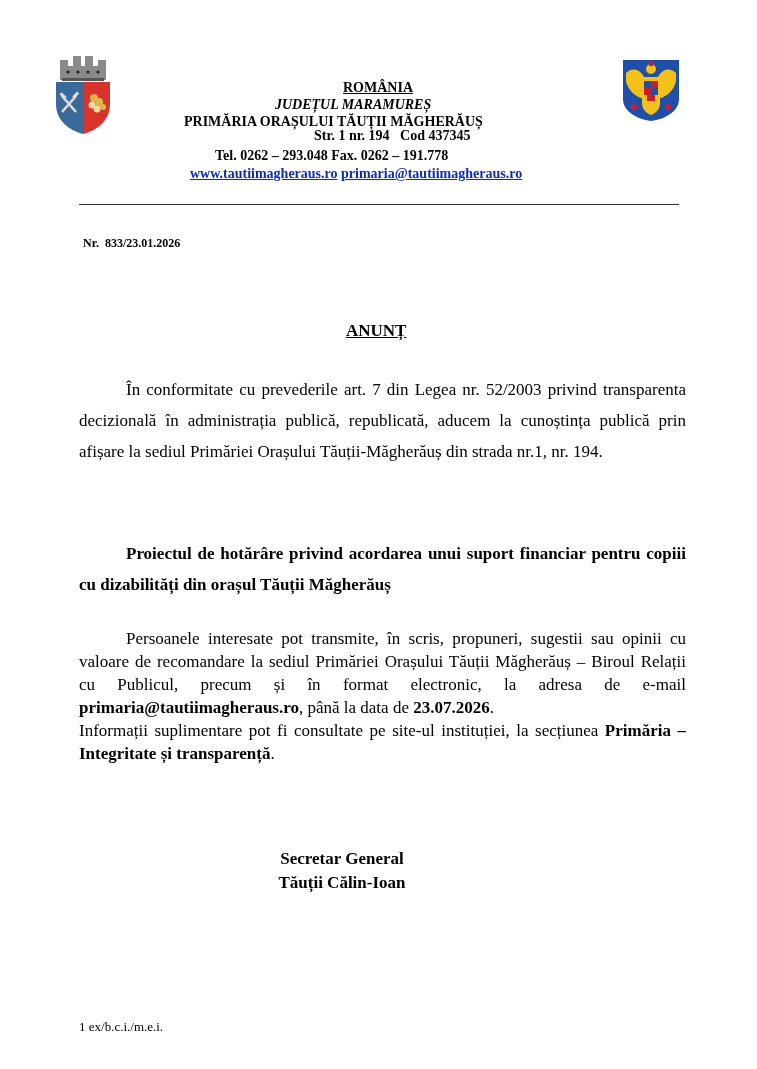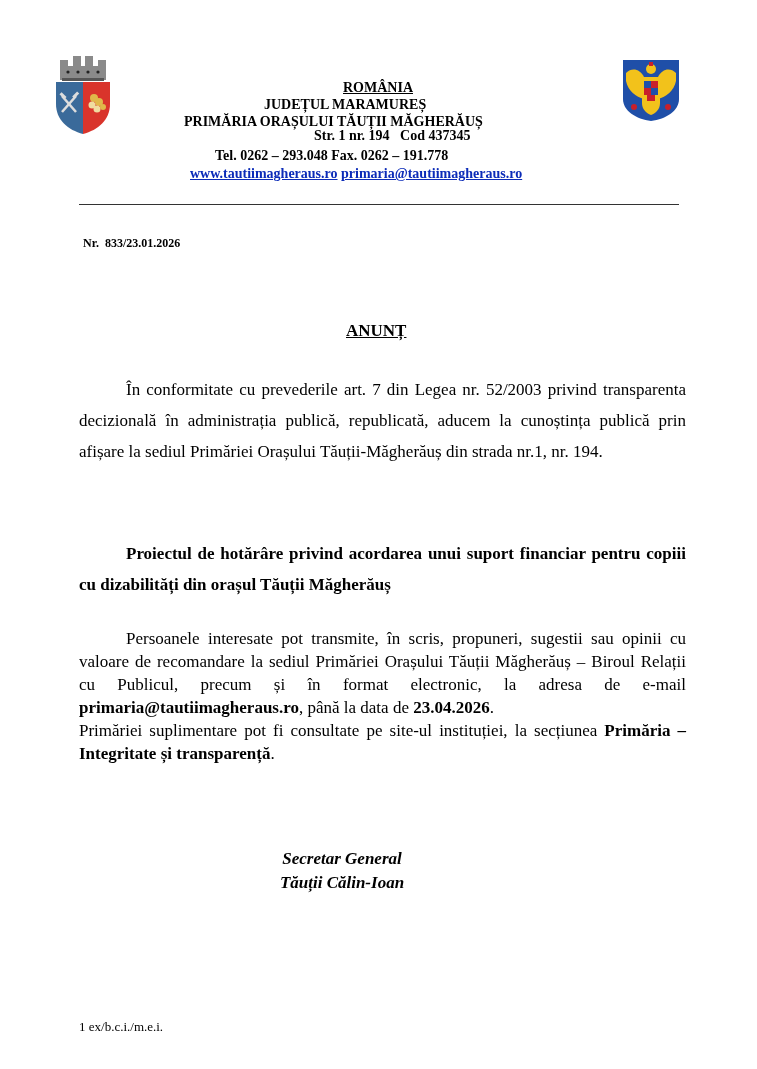--- a/index.html
+++ b/index.html
@@ -6,21 +6,21 @@
   body { width: 757px; height: 1069px; position: relative; overflow: hidden;
          font-family: "Liberation Serif", "DejaVu Serif", serif; color: #000; }
   .abs { position: absolute; }
   .hdr-line { position: absolute; white-space: nowrap; font-weight: bold; font-size: 14px; }
   a.link { color: #1a0dab; text-decoration: underline; color: #0b2bb8; }
   .rule { position: absolute; left: 79px; top: 204px; width: 600px; height: 1px; background: #333; }
   .para { position: absolute; left: 79px; width: 607px; font-size: 17px; line-height: 31px; text-align: justify; }
   .para2 { position: absolute; left: 79px; width: 607px; font-size: 17px; line-height: 23px; text-align: justify; }
   .indent { display: inline-block; width: 47px; }
   b { font-weight: bold; }
-  .center { position: absolute; left: 0; width: 684px; text-align: center; font-style: italic; }
+  .center { position: absolute; left: 0; width: 684px; text-align: center; }
 </style>
 </head>
 <body>
 
 <div class="abs" style="left:52px; top:54px; width:62px; height:82px;">
   <svg width="62" height="82" viewBox="0 0 62 82">
 
     <rect x="8" y="12" width="46" height="14" fill="#8a8a8a"></rect>
     <rect x="8" y="6" width="8" height="8" fill="#8a8a8a"></rect>
     <rect x="21" y="2" width="8" height="12" fill="#8a8a8a"></rect>
@@ -64,21 +64,21 @@
     <rect x="29" y="22" width="7" height="7" fill="#c8202b"></rect>
     <rect x="22" y="29" width="7" height="7" fill="#c8202b"></rect>
     <rect x="29" y="29" width="7" height="7" fill="#1f4fa8"></rect>
     <rect x="25" y="36" width="8" height="6" fill="#c8202b"></rect>
     <circle cx="12" cy="48" r="3" fill="#c8202b"></circle>
     <circle cx="46" cy="48" r="3" fill="#c8202b"></circle>
   </svg>
 </div>
 
 <div class="hdr-line" style="left:343px; top:80px;text-decoration:underline;">ROMÂNIA</div>
-<div class="hdr-line" style="left:264px; top:97px;">JUDEȚUL MARAMUREȘ</div>
+<div class="hdr-line" style="left:275px; top:97px;font-style:italic;">JUDEȚUL MARAMUREȘ</div>
 <div class="hdr-line" style="left:184px; top:114px;">PRIMĂRIA ORAȘULUI TĂUȚII MĂGHERĂUȘ</div>
 <div class="hdr-line" style="left:270px; top:128px; white-space:pre;margin-left:44px;">Str. 1 nr. 194   Cod 437345</div>
 <div class="hdr-line" style="left:215px; top:148px;">Tel. 0262 – 293.048  Fax. 0262 – 191.778</div>
 <div class="hdr-line" style="left:190px; top:166px;">
   <a class="link" href="#">www.tautiimagheraus.ro</a>
   <a class="link" href="#">primaria@tautiimagheraus.ro</a>
 </div>
 
 <div class="rule"></div>
 
@@ -88,22 +88,22 @@
 
 <div class="para" style="top:374px;">
   <span class="indent"></span><span>În conformitate cu prevederile art. 7 din Legea nr. 52/2003 privind transparenta decizională în administrația publică, republicată, aducem la cunoștința publică prin afișare la sediul Primăriei Orașului Tăuții-Măgherăuș din strada nr.1, nr. 194.</span>
 </div>
 
 <div class="para" style="top:538px; font-weight:bold;">
   <span class="indent"></span><span>Proiectul de hotărâre privind acordarea unui suport financiar pentru copiii cu dizabilități din orașul Tăuții Măgherăuș</span>
 </div>
 
 <div class="para2" style="top:627px;">
-  <span class="indent"></span><span>Persoanele interesate pot transmite, în scris, propuneri, sugestii sau opinii cu valoare de recomandare la sediul Primăriei Orașului Tăuții Măgherăuș – Biroul Relații cu Publicul, precum și în format electronic, la adresa de e-mail </span><b>primaria@tautiimagheraus.ro</b><span>, până la data de </span><b>23.04.2026</b><span>.</span>
+  <span class="indent"></span><span>Persoanele interesate pot transmite, în scris, propuneri, sugestii sau opinii cu valoare de recomandare la sediul Primăriei Orașului Tăuții Măgherăuș – Biroul Relații cu Publicul, precum și în format electronic, la adresa de e-mail </span><b>primaria@tautiimagheraus.ro</b><span>, până la data de </span><b>23.07.2026</b><span>.</span>
 </div>
 <div class="para2" style="top:719px;">
-  <span>Primăriei suplimentare pot fi consultate pe site-ul instituției, la secțiunea </span><b>Primăria – Integritate și transparență</b><span>.</span>
+  <span>Informații suplimentare pot fi consultate pe site-ul instituției, la secțiunea </span><b>Primăria – Integritate și transparență</b><span>.</span>
 </div>
 
 <div class="center" style="top:849px; font-size:17px; font-weight:bold;">Secretar General</div>
 <div class="center" style="top:873px; font-size:17px; font-weight:bold;">Tăuții Călin-Ioan</div>
 
 <div class="abs" style="left:79px; top:1019px; font-size:13px;">1 ex/b.c.i./m.e.i.</div>
 
 </body></html>

